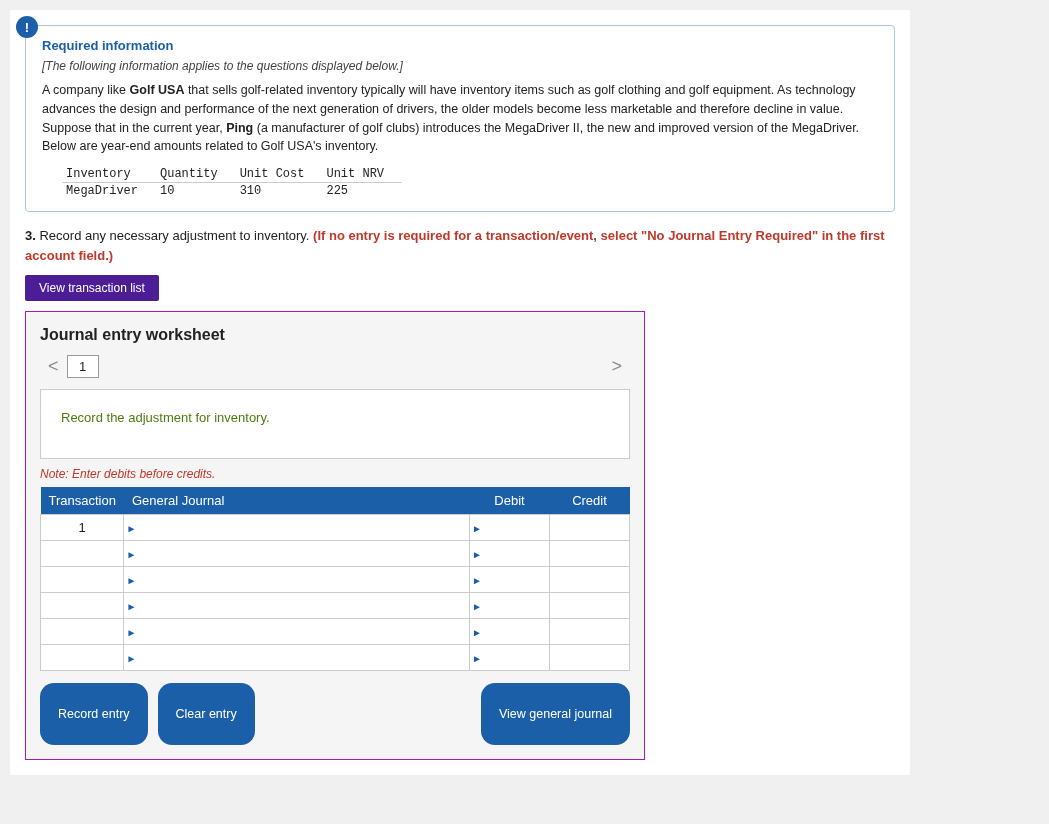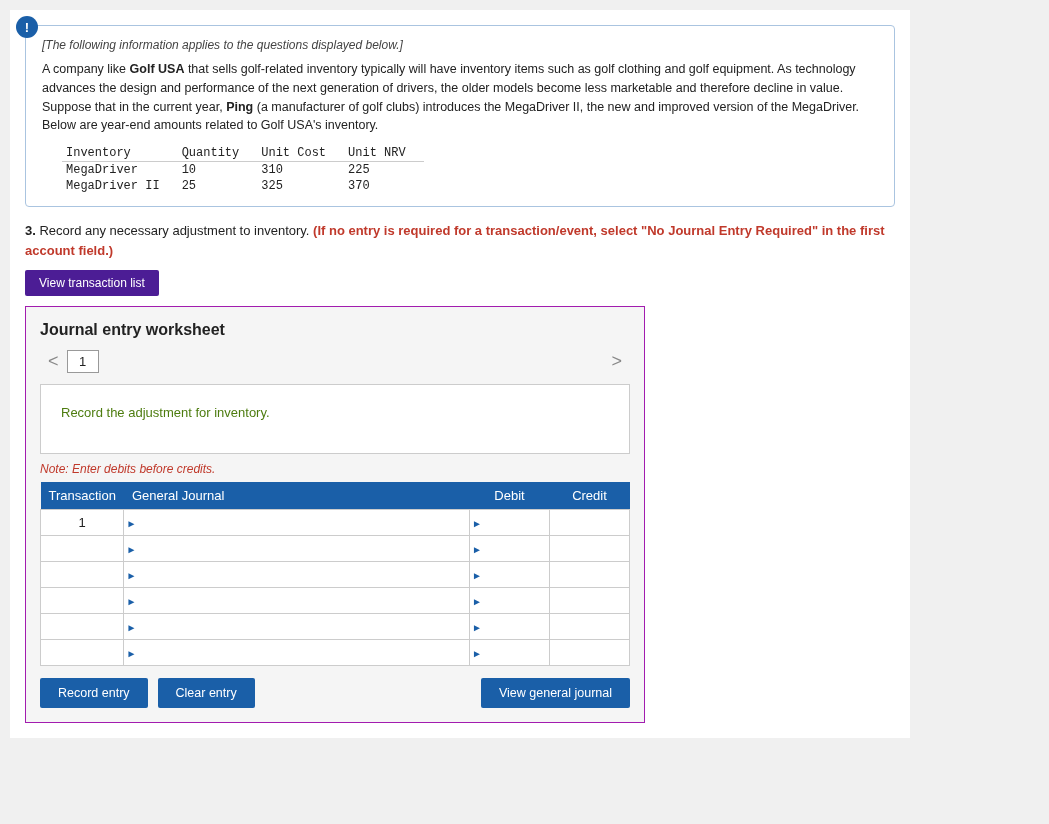--- a/index.html
+++ b/index.html
@@ -204,60 +204,55 @@
     
     .bottom-buttons {
       display: flex;
       gap: 10px;
       align-items: center;
     }
     .btn-bottom {
       background: #1a5fa8;
       color: #fff;
       border: none;
-      padding: 8px 18px;
+      padding: 24px 18px;
       font-size: 12.5px;
       cursor: pointer;
-      border-radius: 2px;
+      border-radius: 14px;
     }
   </style>
 </head>
 <body>
 
 <div class="main-container">
 
   
   <div class="info-box">
     <div class="info-box-icon">!</div>
+    <div class="required-info-title">Required information</div>
     <div class="info-subtitle">[The following information applies to the questions displayed below.]</div>
     <div class="info-text">
       A company like <strong>Golf USA</strong> that sells golf-related inventory typically will have inventory items such as golf clothing and golf equipment. As technology advances the design and performance of the next generation of drivers, the older models become less marketable and therefore decline in value. Suppose that in the current year, <strong>Ping</strong> (a manufacturer of golf clubs) introduces the MegaDriver II, the new and improved version of the MegaDriver. Below are year-end amounts related to Golf USA's inventory.
     </div>
 
     <table class="inventory-table">
       <thead>
         <tr>
           <td>Inventory</td>
           <td>Quantity</td>
           <td>Unit Cost</td>
           <td>Unit NRV</td>
         </tr>
       </thead>
       <tbody>
         <tr>
           <td>MegaDriver</td>
           <td>10</td>
           <td>310</td>
           <td>225</td>
-        </tr>
-        <tr>
-          <td>MegaDriver II</td>
-          <td>25</td>
-          <td>325</td>
-          <td>370</td>
         </tr>
       </tbody>
     </table>
   </div>
 
   
   <div class="question-text">
     <span class="question-number">3.</span>
     Record any necessary adjustment to inventory.
     <span class="red-bold">(If no entry is required for a transaction/event, select "No Journal Entry Required" in the first account field.)</span>

